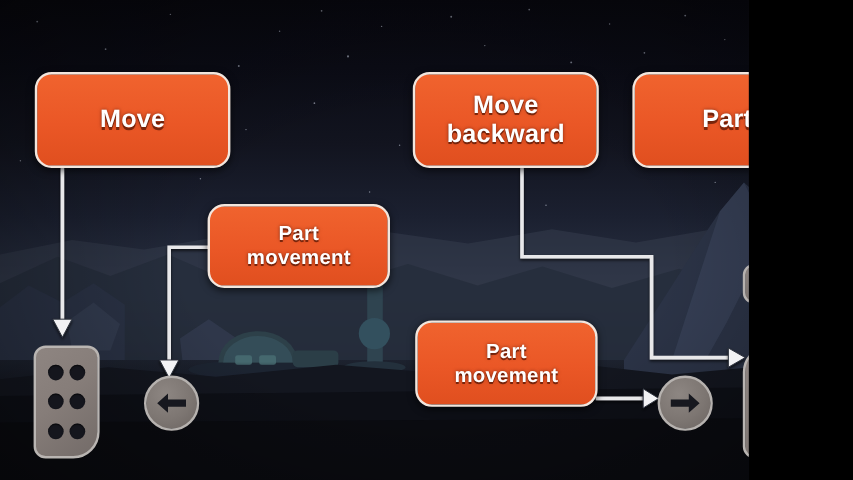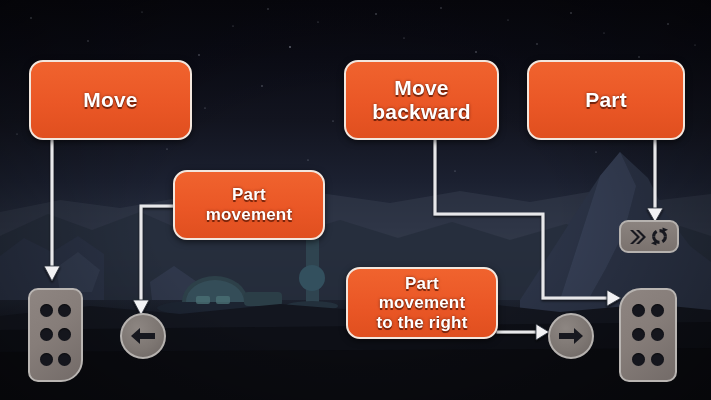--- a/index.html
+++ b/index.html
@@ -3,21 +3,21 @@
 <meta charset="utf-8">
 <title>Controls Tutorial Overlay</title>
 <style>
   html, body {
     margin: 0;
     padding: 0;
     background: #000;
   }
   #stage {
     position: relative;
-    width: 711px;
+    width: 624px;
     height: 400px;
     overflow: hidden;
     font-family: "Liberation Sans", sans-serif;
     background: #0a0a12;
     text-decoration: underline;
   }
 
   
   .bg-sky {
     position: absolute; left: 0; top: 0; width: 711px; height: 400px;
@@ -252,21 +252,20 @@
     <span>
       <span>Part</span>
       <span>movement</span>
     </span>
   </div>
 
   <div class="callout c-part-right">
     <span>
       <span>Part</span>
       <span>movement</span>
-      <span>to the right</span>
     </span>
   </div>
 
   <div class="domino domino-left">
     <span class="pip"></span>
     <span class="pip"></span>
     <span class="pip"></span>
     <span class="pip"></span>
     <span class="pip"></span>
     <span class="pip"></span>

